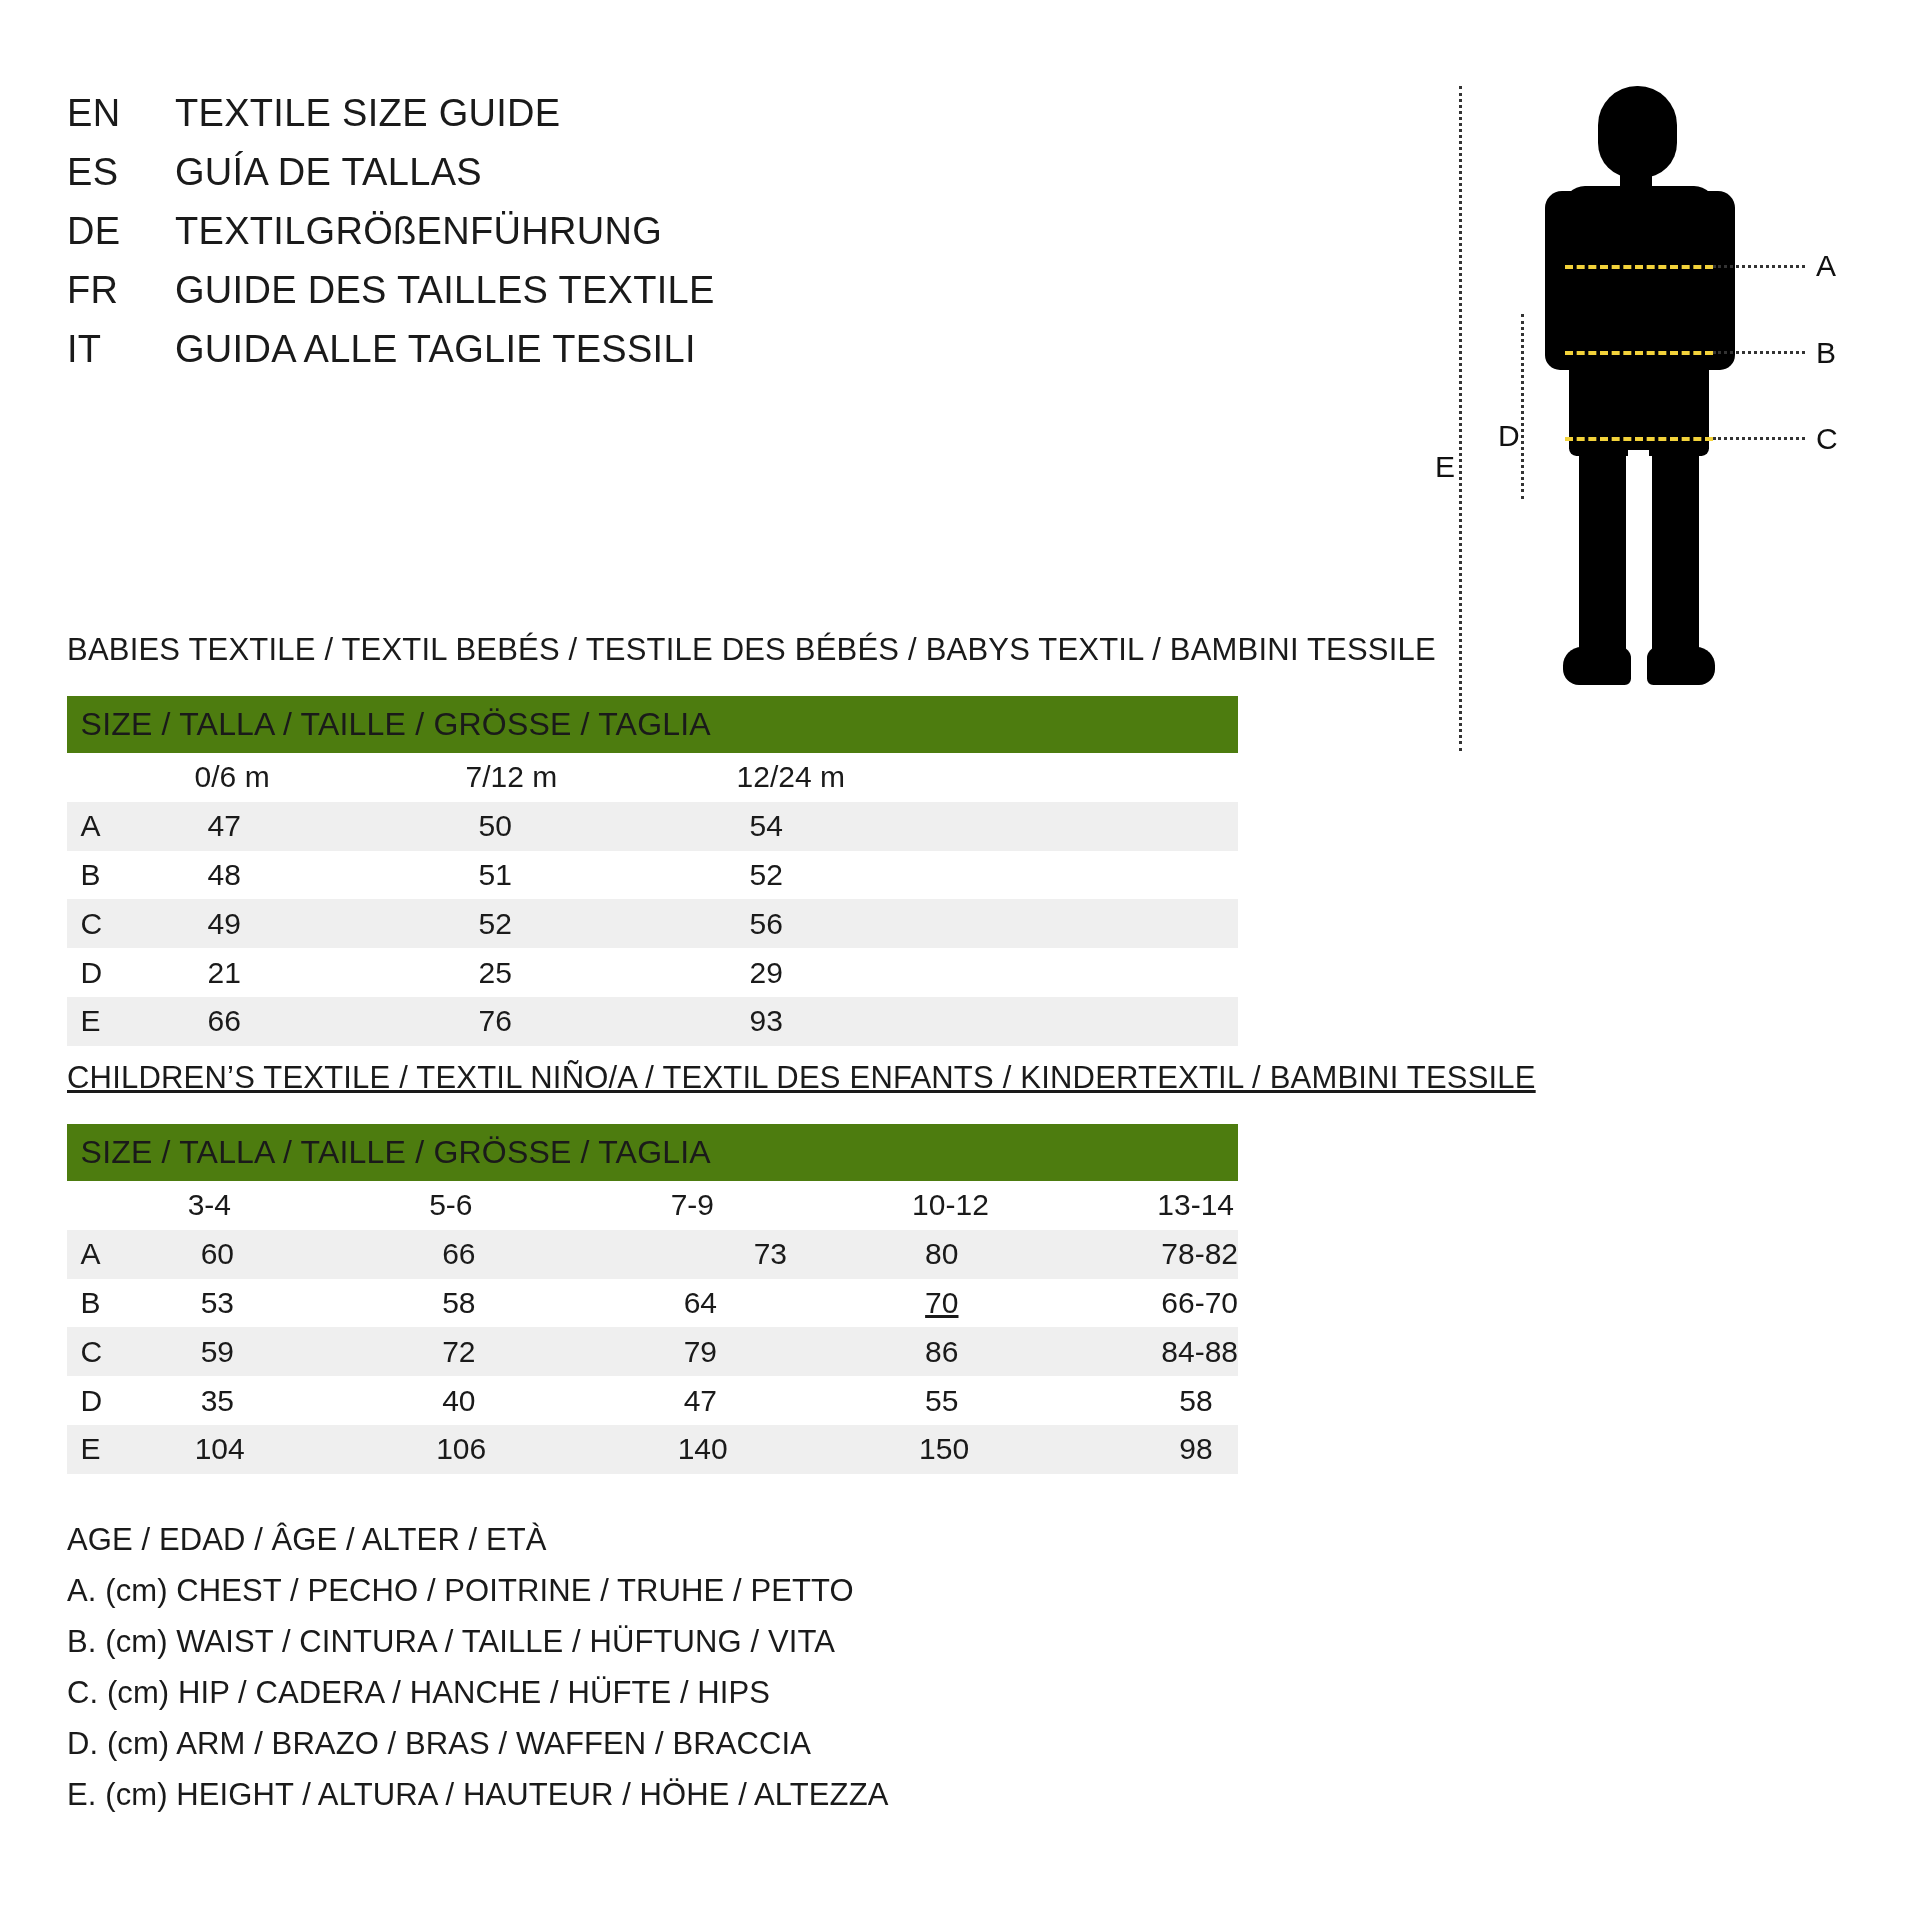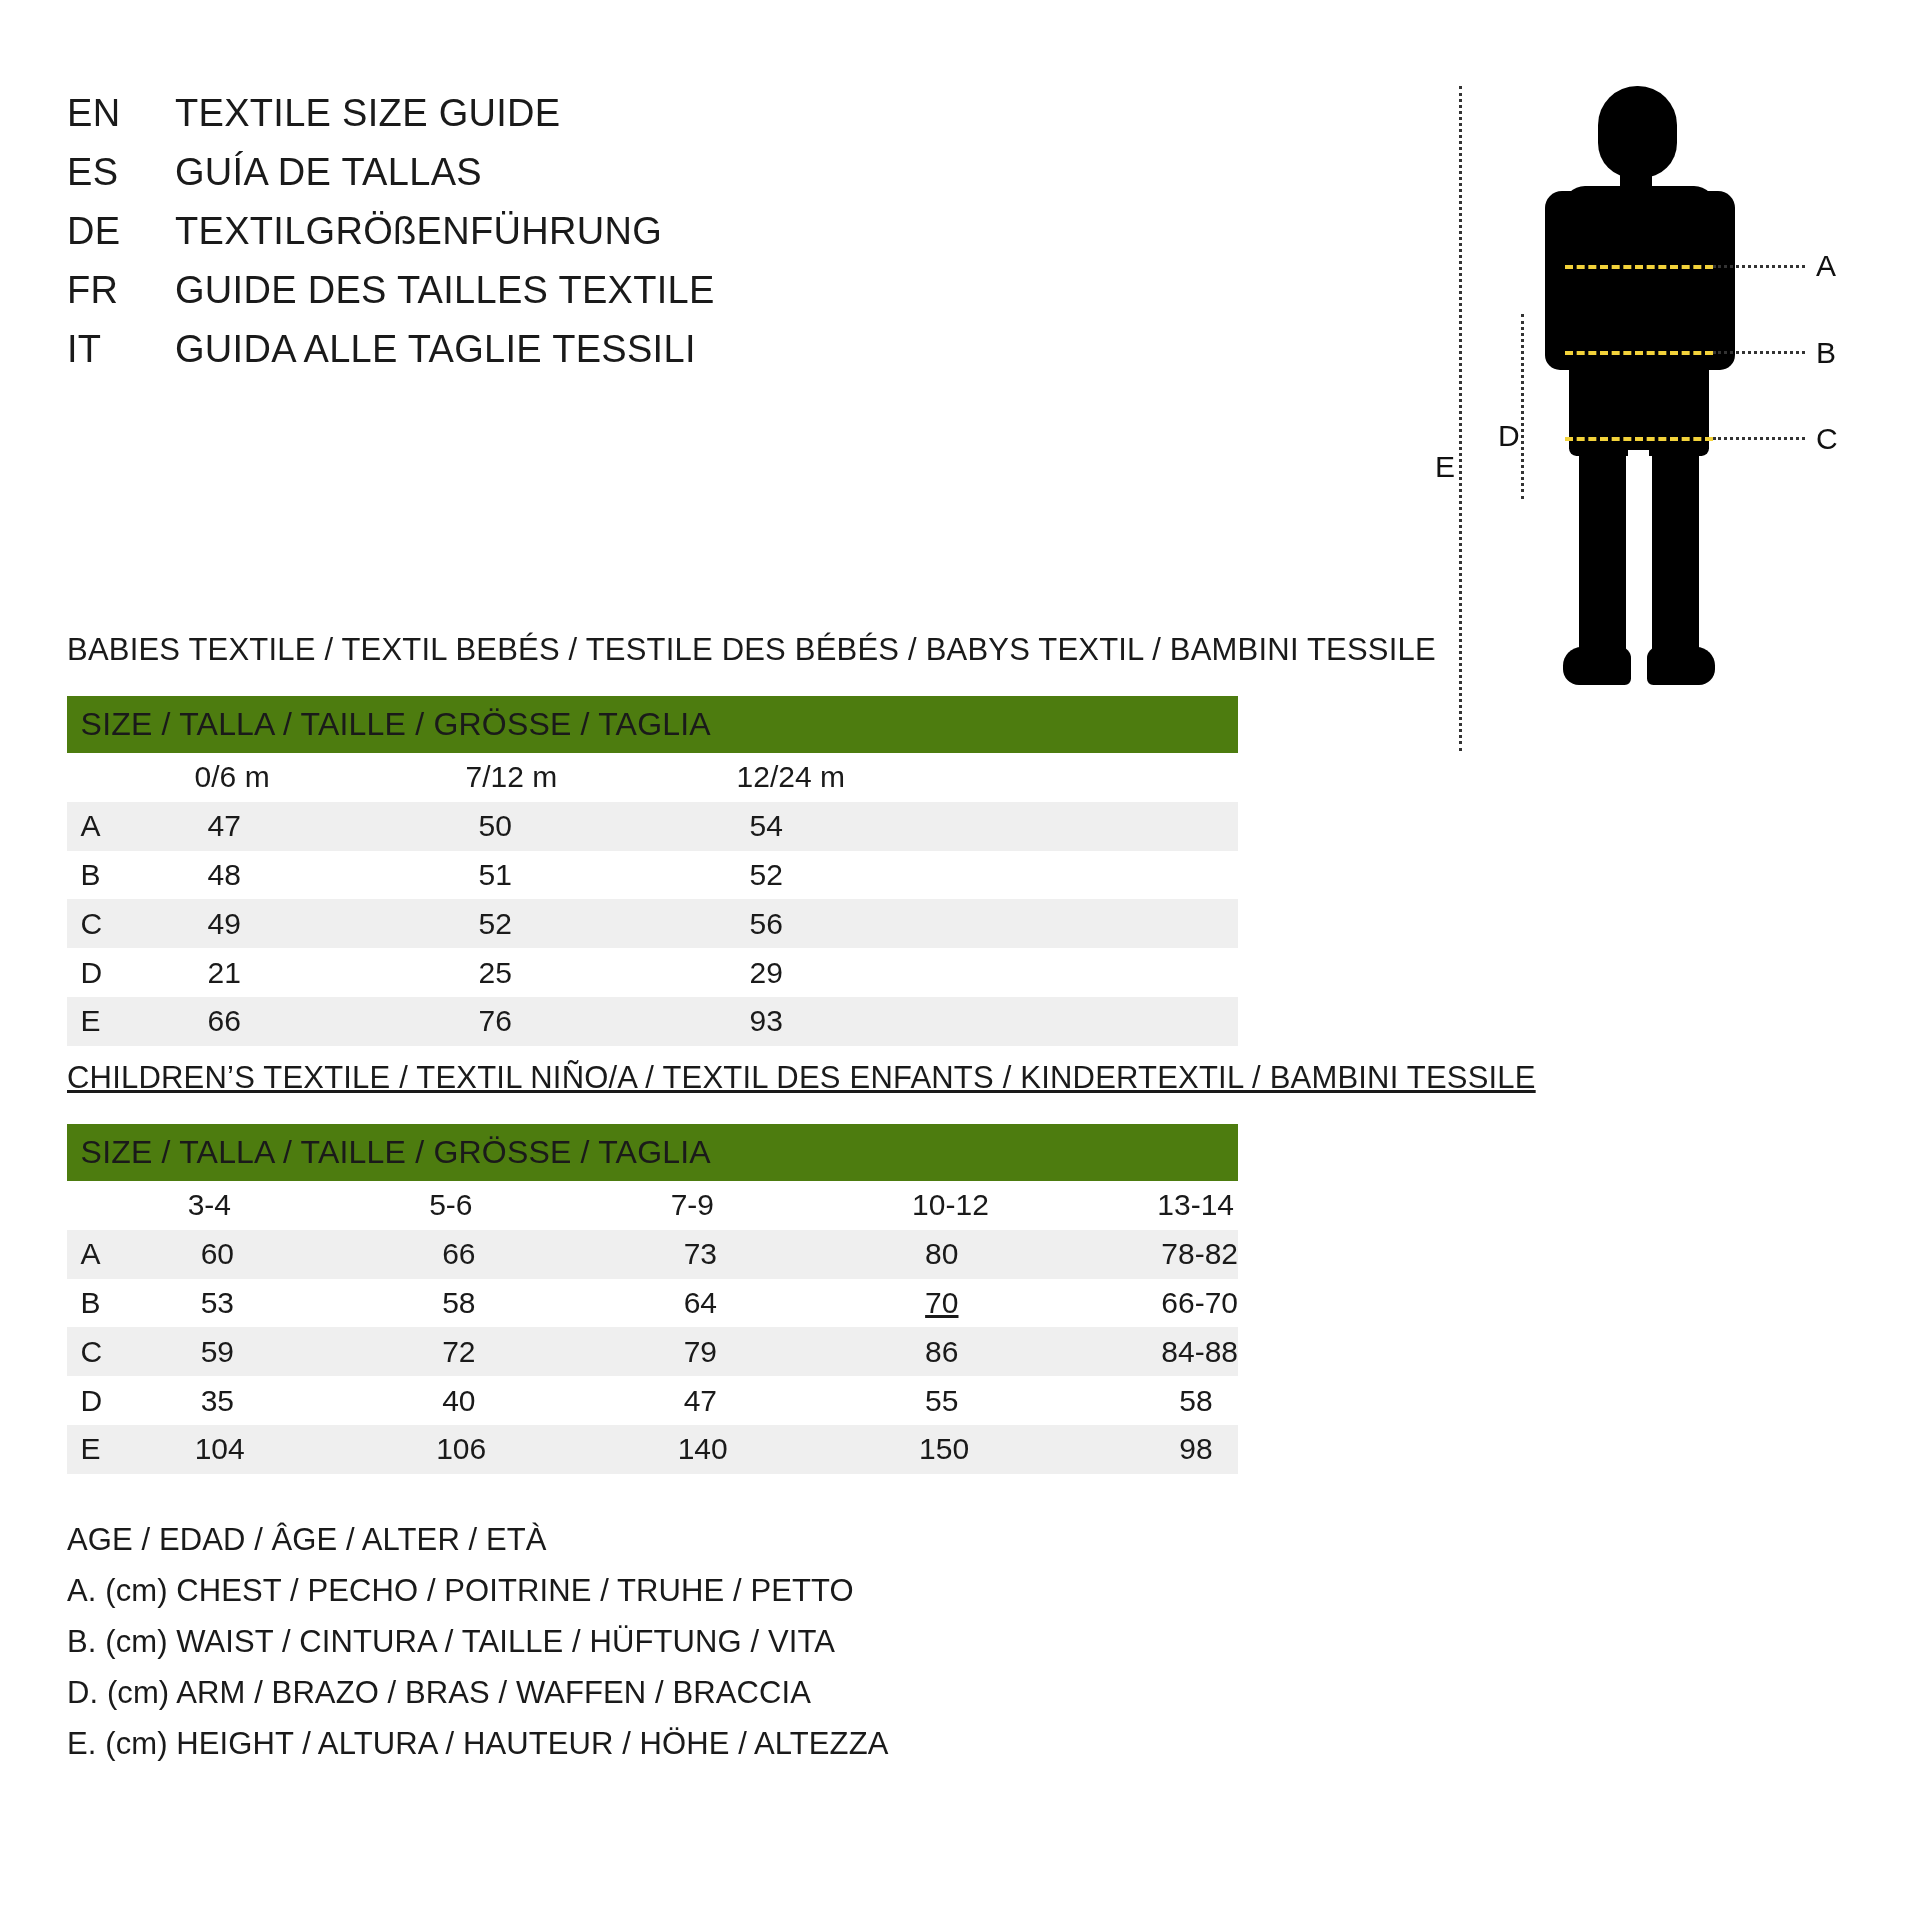--- a/index.html
+++ b/index.html
@@ -282,21 +282,21 @@
       <td style="width:216px; padding-left:55px;">3-4</td>
       <td style="width:216px; padding-left:55px;">5-6</td>
       <td style="width:216px; padding-left:55px;">7-9</td>
       <td style="width:216px; padding-left:55px;">10-12</td>
       <td style="padding-left:55px;">13-14</td>
     </tr>
     <tr class="alt">
       <td class="rowlabel">A</td>
       <td style="padding-left:68px;">60</td>
       <td style="padding-left:68px;">66</td>
-      <td style="padding-left:68px;">73</td>
+      <td style="padding-left:68px;text-align:center;">73</td>
       <td style="padding-left:68px;">80</td>
       <td style="padding-left:59px;">78-82</td>
     </tr>
     <tr class="plain">
       <td class="rowlabel">B</td>
       <td style="padding-left:68px;">53</td>
       <td style="padding-left:68px;">58</td>
       <td style="padding-left:68px;">64</td>
       <td style="padding-left:68px;text-decoration:underline;">70</td>
       <td style="padding-left:59px;">66-70</td>
@@ -325,16 +325,17 @@
       <td style="padding-left:62px;">150</td>
       <td style="padding-left:77px;">98</td>
     </tr>
   </tbody>
 </table>
 
 <div class="legend" style="top: 1522px;">
   <div class="legend-row">AGE / EDAD / ÂGE / ALTER / ETÀ</div>
   <div class="legend-row">A. (cm) CHEST / PECHO / POITRINE / TRUHE / PETTO</div>
   <div class="legend-row">B. (cm) WAIST / CINTURA / TAILLE / HÜFTUNG / VITA</div>
+  <div class="legend-row">C. (cm) HIP / CADERA / HANCHE / HÜFTE / HIPS</div>
   <div class="legend-row">D. (cm) ARM / BRAZO / BRAS / WAFFEN / BRACCIA</div>
   <div class="legend-row">E. (cm) HEIGHT / ALTURA / HAUTEUR / HÖHE / ALTEZZA</div>
 </div>
 
 
 </body></html>

